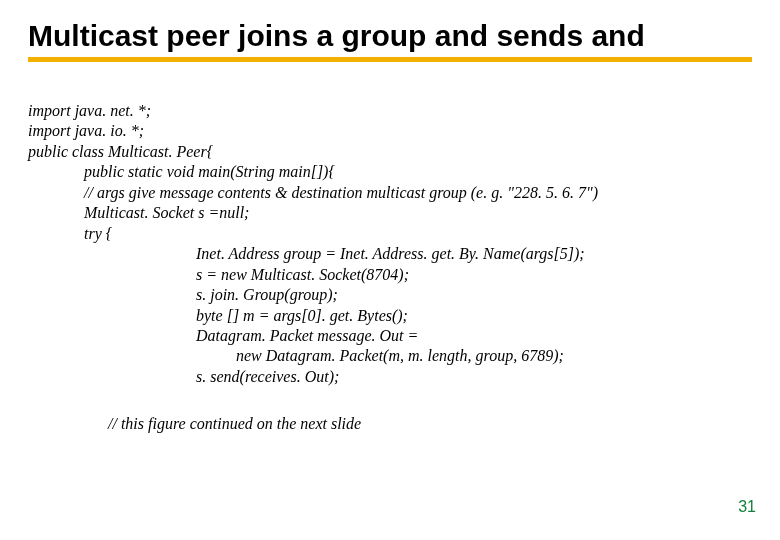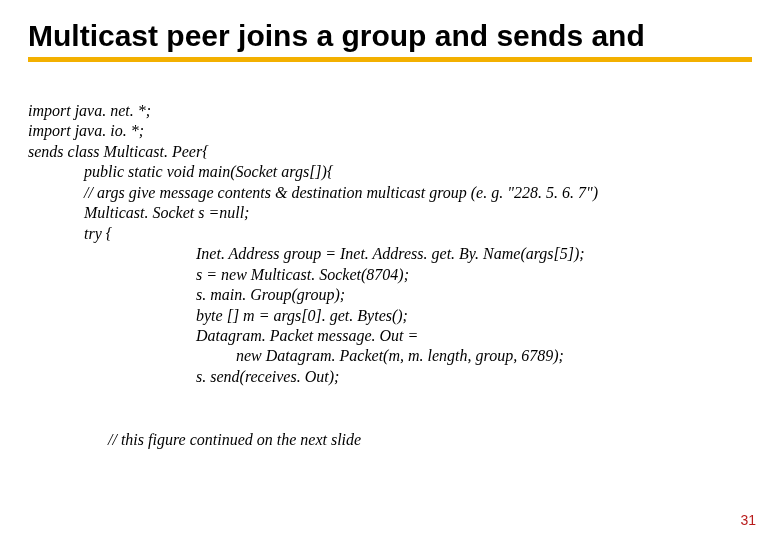--- a/index.html
+++ b/index.html
@@ -42,51 +42,51 @@
   }
   .ind1 { padding-left: 56px; }
   .ind2 { padding-left: 168px; }
   .ind3 { padding-left: 208px; }
   .note {
     font-family: Georgia, "Times New Roman", Times, serif;
     font-style: italic;
     font-size: 16px;
     color: #000;
     padding-left: 80px;
-    margin-top: 44px;
+    margin-top: 28px;
   }
   .pagenum {
     position: absolute;
     right: 24px;
-    bottom: 12px;
-    font-size: 14px;
-    color: #b91c1c;
+    bottom: 24px;
+    font-size: 16px;
+    color: #15803d;
     font-family: Arial, Helvetica, sans-serif;
   }
 </style>
 </head>
 <body>
 
 <div class="slide">
   <h1 class="title">
     <span>Multicast peer joins a group and sends and</span><br>
   </h1>
   <div class="rule"></div>
 
   <div class="code">
 <span>import java. net. *;</span>
 <span>import java. io. *;</span>
-<span>sends class Multicast. Peer{</span>
-<span class="ind1">public static void main(Socket args[]){</span>
+<span>public class Multicast. Peer{</span>
+<span class="ind1">public static void main(String main[]){</span>
 <span class="ind1">// args give message contents &amp; destination multicast group (e. g. "228. 5. 6. 7")</span>
 <span class="ind1">Multicast. Socket s =null;</span>
 <span class="ind1">try {</span>
 <span class="ind2">Inet. Address group = Inet. Address. get. By. Name(args[5]);</span>
 <span class="ind2">s = new Multicast. Socket(8704);</span>
-<span class="ind2">s. main. Group(group);</span>
+<span class="ind2">s. join. Group(group);</span>
 <span class="ind2">byte [] m = args[0]. get. Bytes();</span>
 <span class="ind2">Datagram. Packet message. Out =</span>
 <span class="ind3">new Datagram. Packet(m, m. length, group, 6789);</span>
 <span class="ind2">s. send(receives. Out);</span></div>
 
   <div class="note">// this figure continued on the next slide</div>
 
   <div class="pagenum">31</div>
 </div>
 

